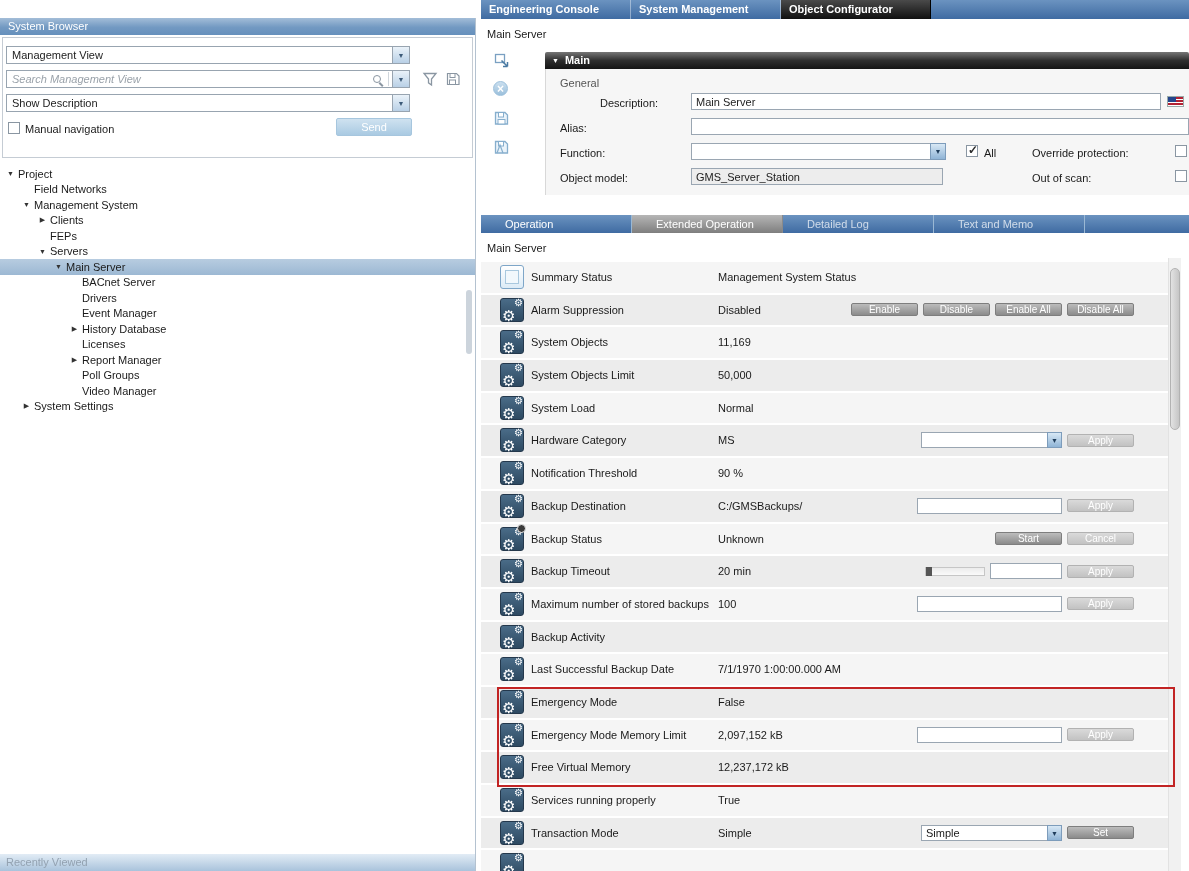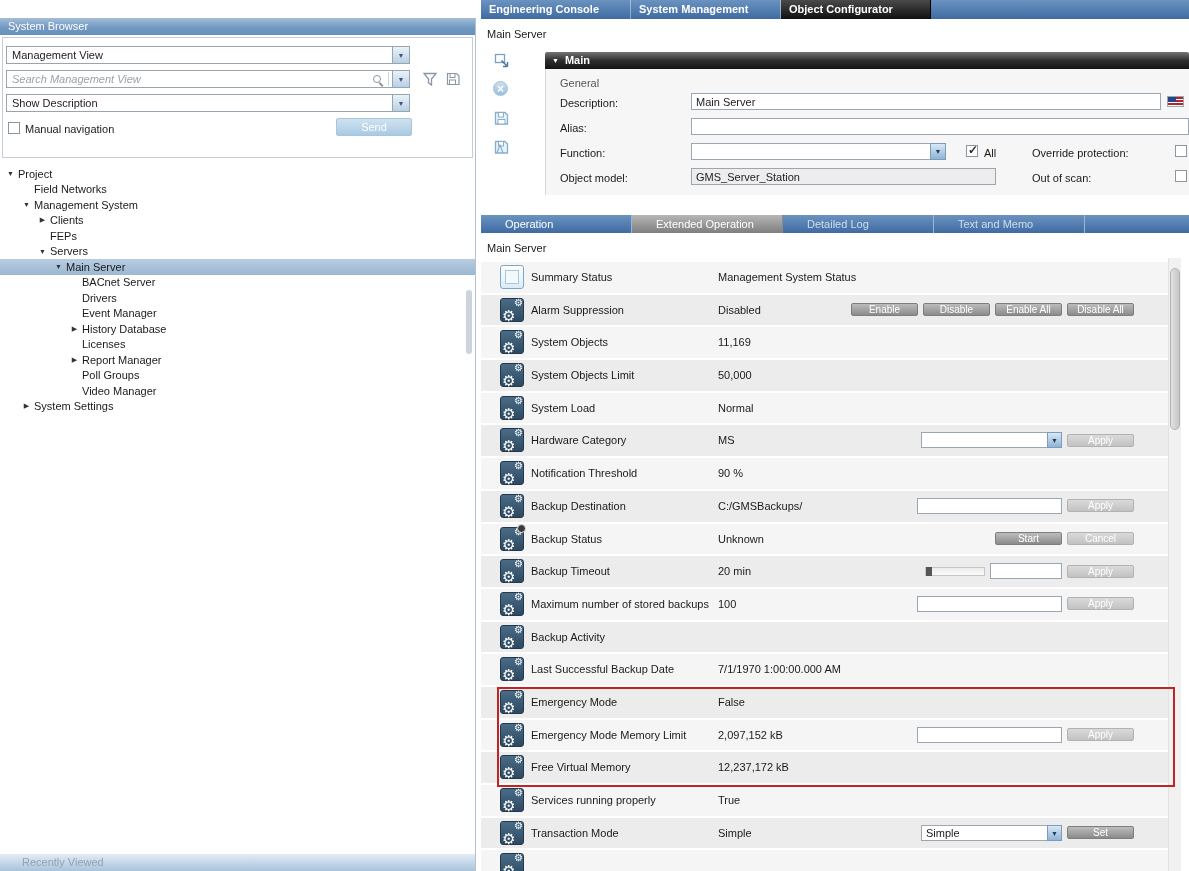--- a/index.html
+++ b/index.html
@@ -38,21 +38,21 @@
     background:linear-gradient(#cfe2f0,#a9cae2); color:#fff; text-align:center; line-height:17px; border-radius:2px; }
 
   #tree { position:absolute; left:0; top:148px; width:475px; height:688px; overflow:hidden; }
   .tree-item { height:15.5px; display:flex; align-items:center; white-space:nowrap; cursor:default; }
   .tree-item.selected { background:linear-gradient(#b7cce0,#9cb8d3); }
   .tree-arrow { flex:0 0 13px; width:13px; text-align:center; font-size:7px; color:#333; }
   .tree-label { padding-left:1px; }
   #tree-scroll-thumb { position:absolute; right:3px; top:272px; width:6px; height:64px; background:#ccd4dc; border-radius:3px; }
 
   #recently-bar { position:absolute; left:0; top:836px; width:475px; height:17px;
-    background:linear-gradient(#e2ecf5,#a9c3dc); color:#93a2b1; line-height:17px; padding-left:22px; }
+    background:linear-gradient(#e2ecf5,#a9c3dc); color:#93a2b1; line-height:17px; padding-left:6px; }
   #bottom-bar { position:absolute; left:0; top:854px; width:475px; height:17px;
     background:linear-gradient(#7fa5cb,#4a7aae); color:#fff; line-height:17px; padding-left:6px; }
 
   
   .gicon svg { display:block; }
 
   
   #right-panel { position:absolute; left:481px; top:0; width:708px; height:871px; background:#fff; }
   #top-tabs { position:absolute; left:0; top:0; width:708px; height:19px; background:linear-gradient(#6b93c0,#3f6ba2); display:flex; }
   .top-tab { width:150px; height:19px; line-height:19px; padding-left:8px; color:#fff; font-weight:bold;
@@ -67,29 +67,29 @@
 
   #main-header { position:absolute; left:64px; top:52px; width:644px; height:17px;
     background:linear-gradient(#767676,#2e2e2e 50%,#141414); color:#fff; line-height:17px; padding-left:7px;
     border-radius:2px 2px 0 0; }
   #main-header .hdr-arrow { font-size:7px; margin-right:6px; vertical-align:1px; }
   #main-header .hdr-label { font-weight:bold; }
   #main-body { position:absolute; left:64px; top:69px; width:644px; height:126px; background:#f6f6f6; border-left:1px solid #d8d8d8; }
   .flabel { position:absolute; left:14px; white-space:nowrap; }
   #lbl-general { top:8px; color:#555; }
   .field { position:absolute; height:17px; border:1px solid #9aa6b2; background:#fff; padding:0 4px; }
-  #lbl-description { top:28px; } #fld-description { left:145px; top:24px; width:470px; }
+  #lbl-description { top:28px;margin-left:40px; } #fld-description { left:145px; top:24px; width:470px; }
   #lbl-alias { top:53px; }       #fld-alias { left:145px; top:49px; width:498px; }
   #lbl-function { top:78px; }    #fld-function { left:145px; top:74px; width:240px; }
   .drop-btn { position:absolute; width:16px; height:17px; border:1px solid #7d9cbb;
     background:linear-gradient(#d8e8f5,#8fb4d6); color:#1f3c5a; text-align:center; line-height:16px; font-size:7px; }
   #fn-drop-btn { left:384px; top:74px; }
   #cb-all { position:absolute; left:420px; top:76px; } #lbl-all { position:absolute; left:438px; top:78px; }
   #lbl-override { position:absolute; left:486px; top:78px; } #cb-override { position:absolute; left:629px; top:76px; }
-  #lbl-objmodel { top:103px; }   #fld-objmodel { left:145px; top:99px; width:305px; background:#ededed; }
+  #lbl-objmodel { top:103px; }   #fld-objmodel { left:145px; top:99px; width:252px; background:#ededed; }
   #lbl-outofscan { position:absolute; left:486px; top:103px; } #cb-outofscan { position:absolute; left:629px; top:101px; }
   .us-flag { position:absolute; left:621px; top:27px; width:17px; height:11px; border:1px solid #9aa;
     background:repeating-linear-gradient(180deg,#b22234 0 1.5px,#fff 1.5px 3px); }
   .us-flag::after { content:""; position:absolute; left:0; top:0; width:8px; height:5px; background:#24458c; }
 
   #op-tabs { position:absolute; left:0; top:215px; width:708px; height:18px; background:linear-gradient(#6b93c0,#3f6ba2); display:flex; }
   .op-tab { width:151px; height:18px; line-height:18px; padding-left:24px; color:#fff;
     border-right:1px solid #9ab8d4; white-space:nowrap; cursor:default; }
   .op-tab.selected { background:linear-gradient(#b6b6b6,#7e7e7e); border-right:1px solid #8a8a8a; }
   .op-tab.dimmed { color:rgba(255,255,255,.72); }

